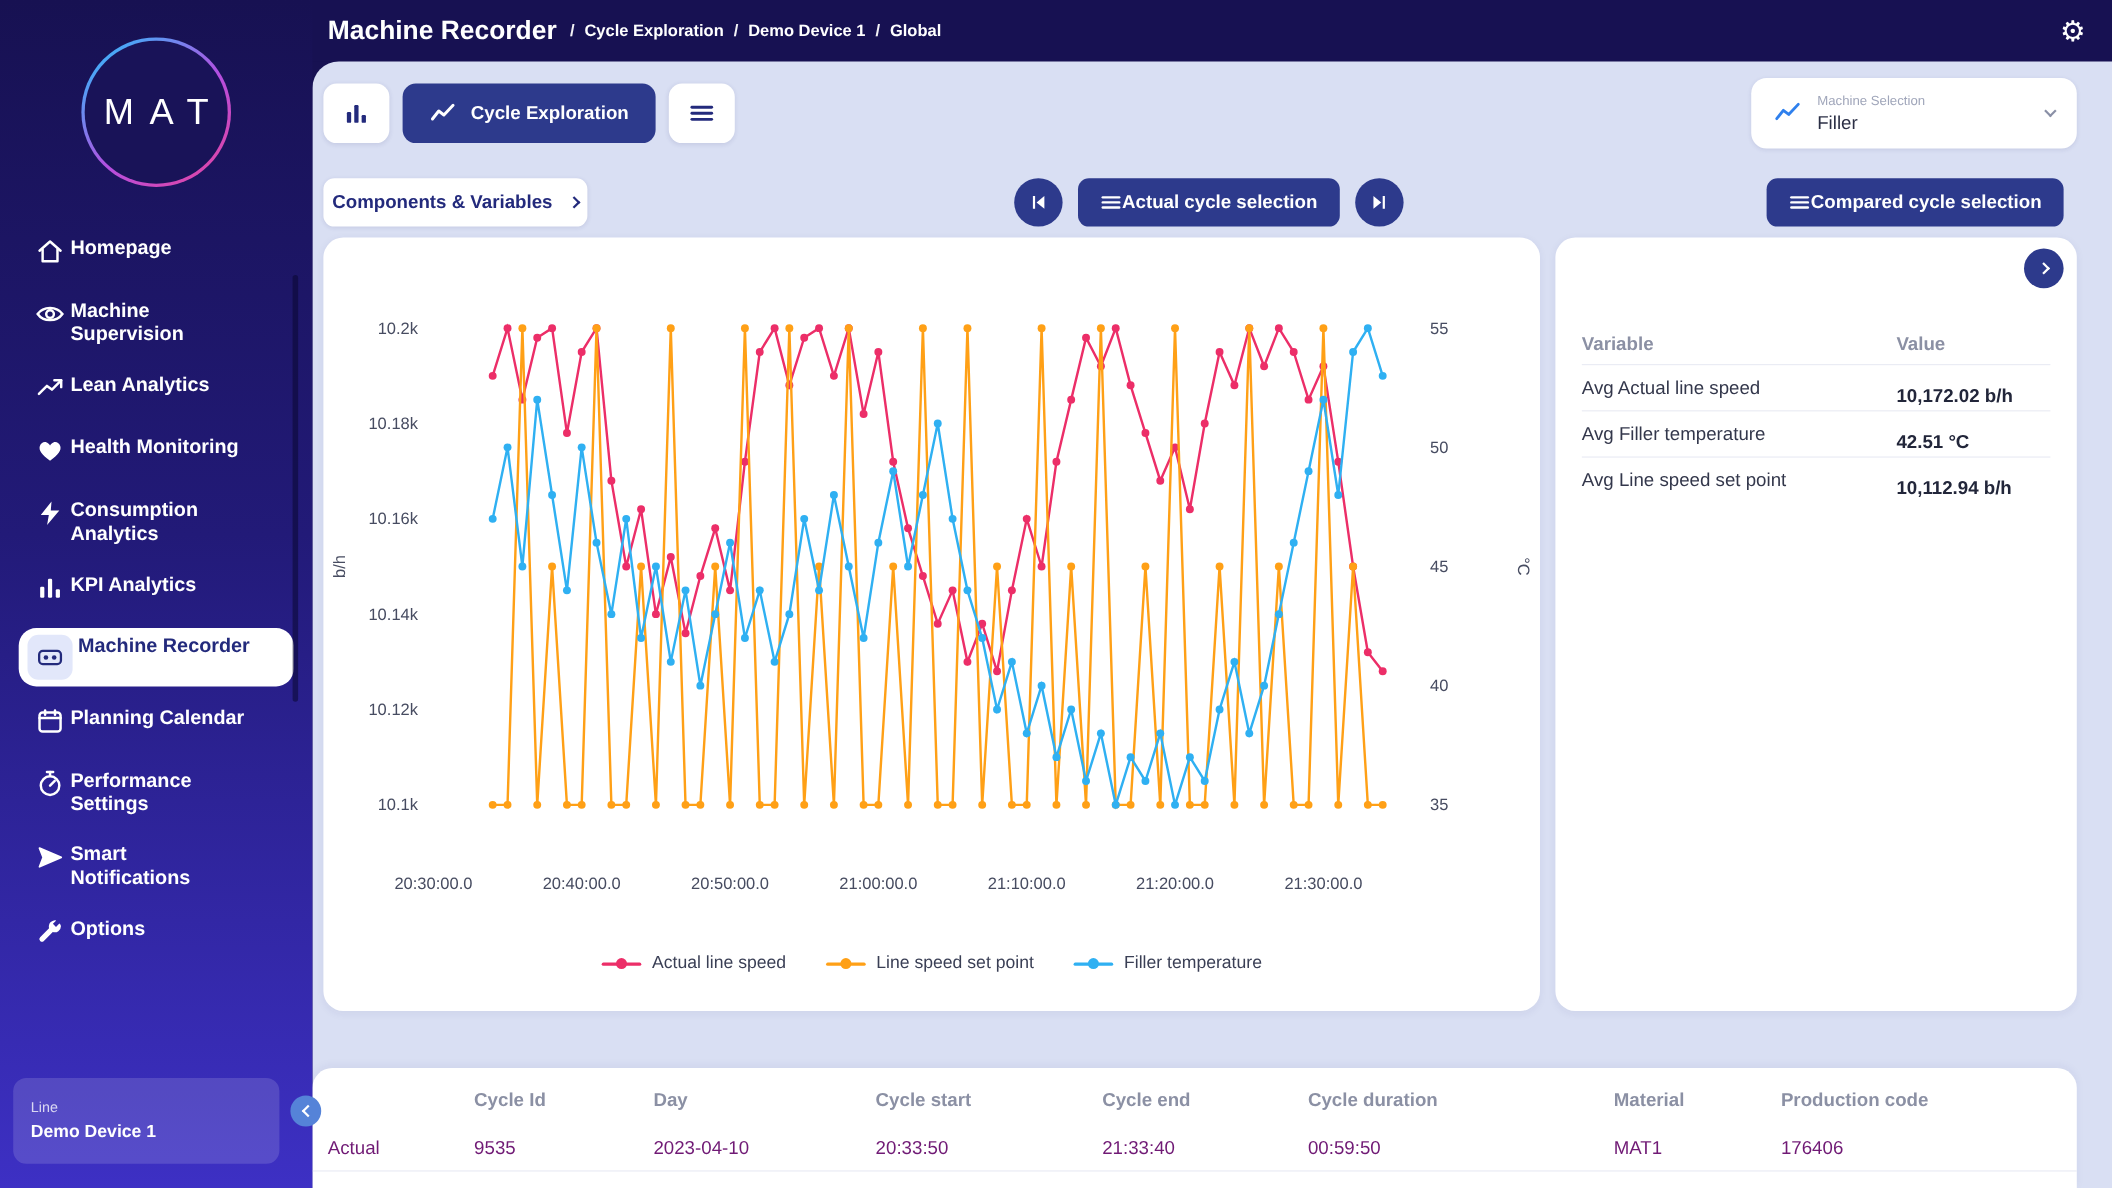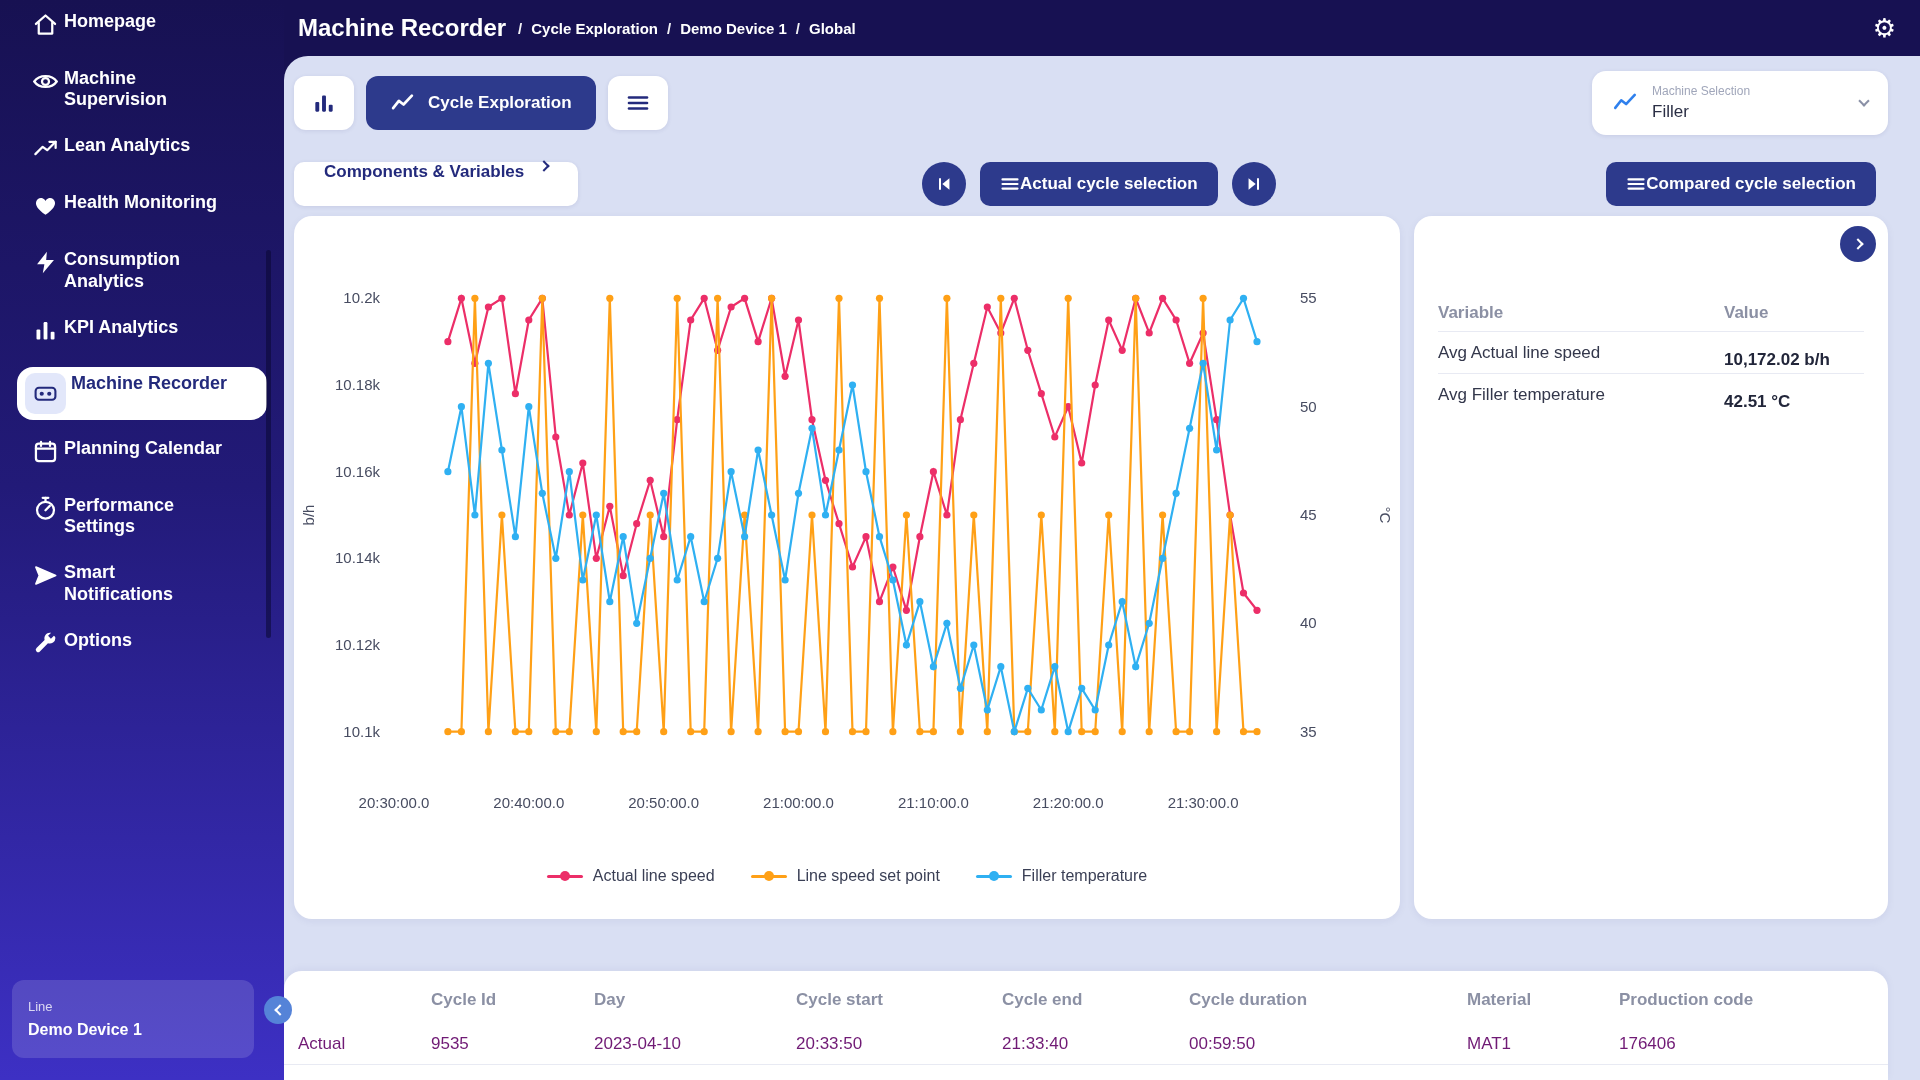--- a/index.html
+++ b/index.html
@@ -56,21 +56,21 @@
               font-size:17px; font-weight:700; }
   .machine-select { margin-left:auto; background:#fff; height:64px; width:296px; border-radius:14px;
                     display:flex; align-items:center; padding:0 20px; gap:14px; cursor:pointer;
                     box-shadow:0 1px 4px rgba(40,40,110,.10); }
   .ms-text { display:flex; flex-direction:column; gap:4px; flex:1; }
   .ms-label { font-size:12px; color:#a0a6ba; }
   .ms-value { font-size:17px; color:#2b2f45; }
 
   .row2 { position:absolute; top:106px; left:10px; right:44px; height:44px; }
   .components-btn { position:absolute; left:0; top:0; height:44px; background:#fff; border:none;
-                    border-radius:10px; padding:0 30px; display:flex; align-items:flex-start; gap:16px;
+                    border-radius:10px; padding:0 8px; display:flex; align-items:center; gap:16px;
                     color:#232a7c; font-size:17px; font-weight:700; cursor:pointer;
                     box-shadow:0 1px 4px rgba(40,40,110,.10); }
   .center-cluster { position:absolute; left:628px; top:0; display:flex; align-items:center; gap:14px; }
   .btn-circle { width:44px; height:44px; border-radius:50%; background:#2d3a8c; border:none;
                 display:flex; align-items:center; justify-content:center; cursor:pointer; }
   .sel-btn { height:44px; border-radius:10px; background:#2d3a8c; color:#fff; font-size:17px;
              font-weight:700; display:flex; align-items:center; padding:0 20px;
              border:none; cursor:pointer; }
   .compared-btn { position:absolute; right:0; top:0; }
 
@@ -124,20 +124,25 @@
     <span>Cycle Exploration</span>
     <span class="crumb-sep">/</span>
     <span>Demo Device 1</span>
     <span class="crumb-sep">/</span>
     <span>Global</span>
   </nav>
   <span class="gear">⚙</span>
 </header>
 
 <aside class="sidebar">
+  <div class="logo-ring">
+    <div class="logo-inner">
+      <span class="logo-text">MAT</span>
+    </div>
+  </div>
 
   <nav class="nav">
     <div class="nav-item">
       <span class="nav-icon">
         <svg viewBox="0 0 24 24" fill="none" stroke="currentColor" stroke-width="2" stroke-linecap="round" stroke-linejoin="round">
             <path d="M3.5 11.5 L12 4 L20.5 11.5"></path>
             <path d="M6 10.5 V20 H18 V10.5"></path>
           </svg>
       </span>
       <span class="nav-label">Homepage</span>
@@ -574,20 +579,24 @@
         <span>Value</span>
       </div>
       <div class="stats-row">
         <span>Avg Actual line speed</span>
         <span class="val">10,172.02 b/h</span>
       </div>
       <div class="stats-row">
         <span>Avg Filler temperature</span>
         <span class="val">42.51 °C</span>
       </div>
+      <div class="stats-row">
+        <span>Avg Line speed set point</span>
+        <span class="val">10,112.94 b/h</span>
+      </div>
     </div>
   </section>
 
   <section class="bottom-card">
     <div class="bt-head">
       <span></span>
       <span>Cycle Id</span>
       <span>Day</span>
       <span>Cycle start</span>
       <span>Cycle end</span>

